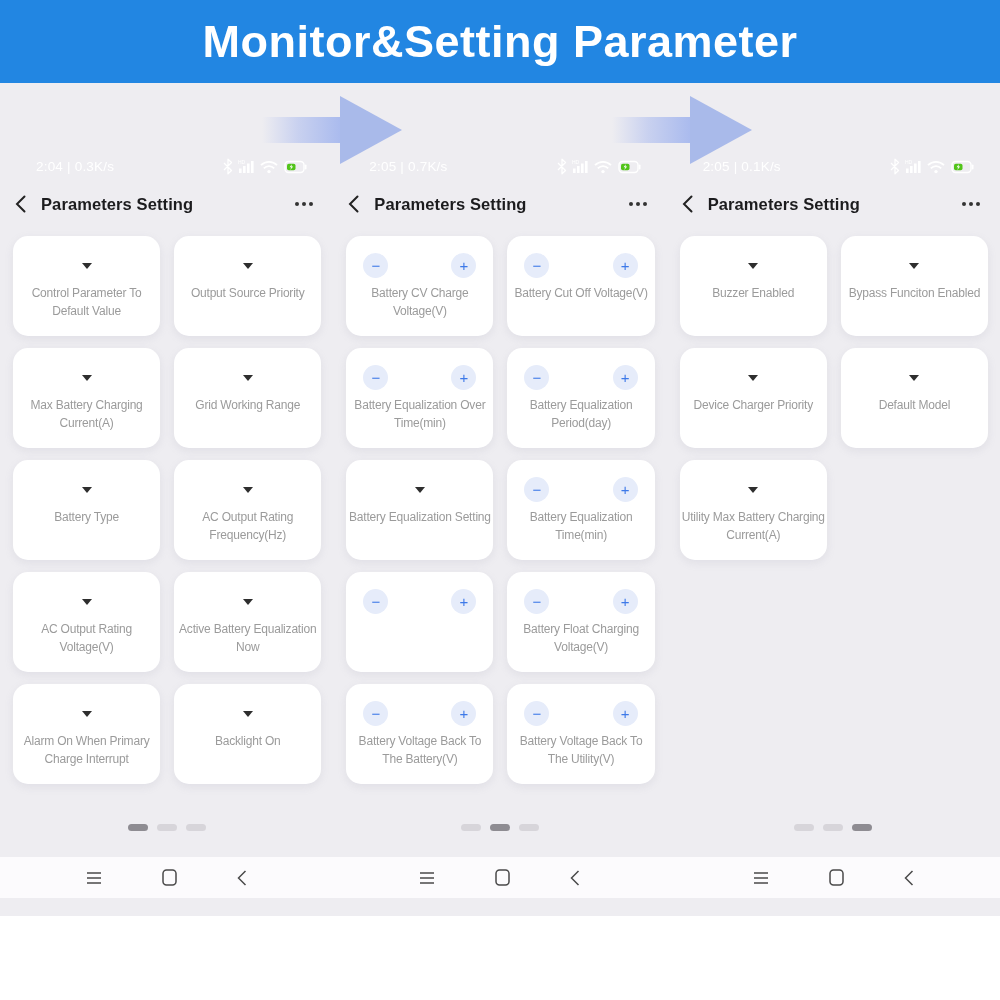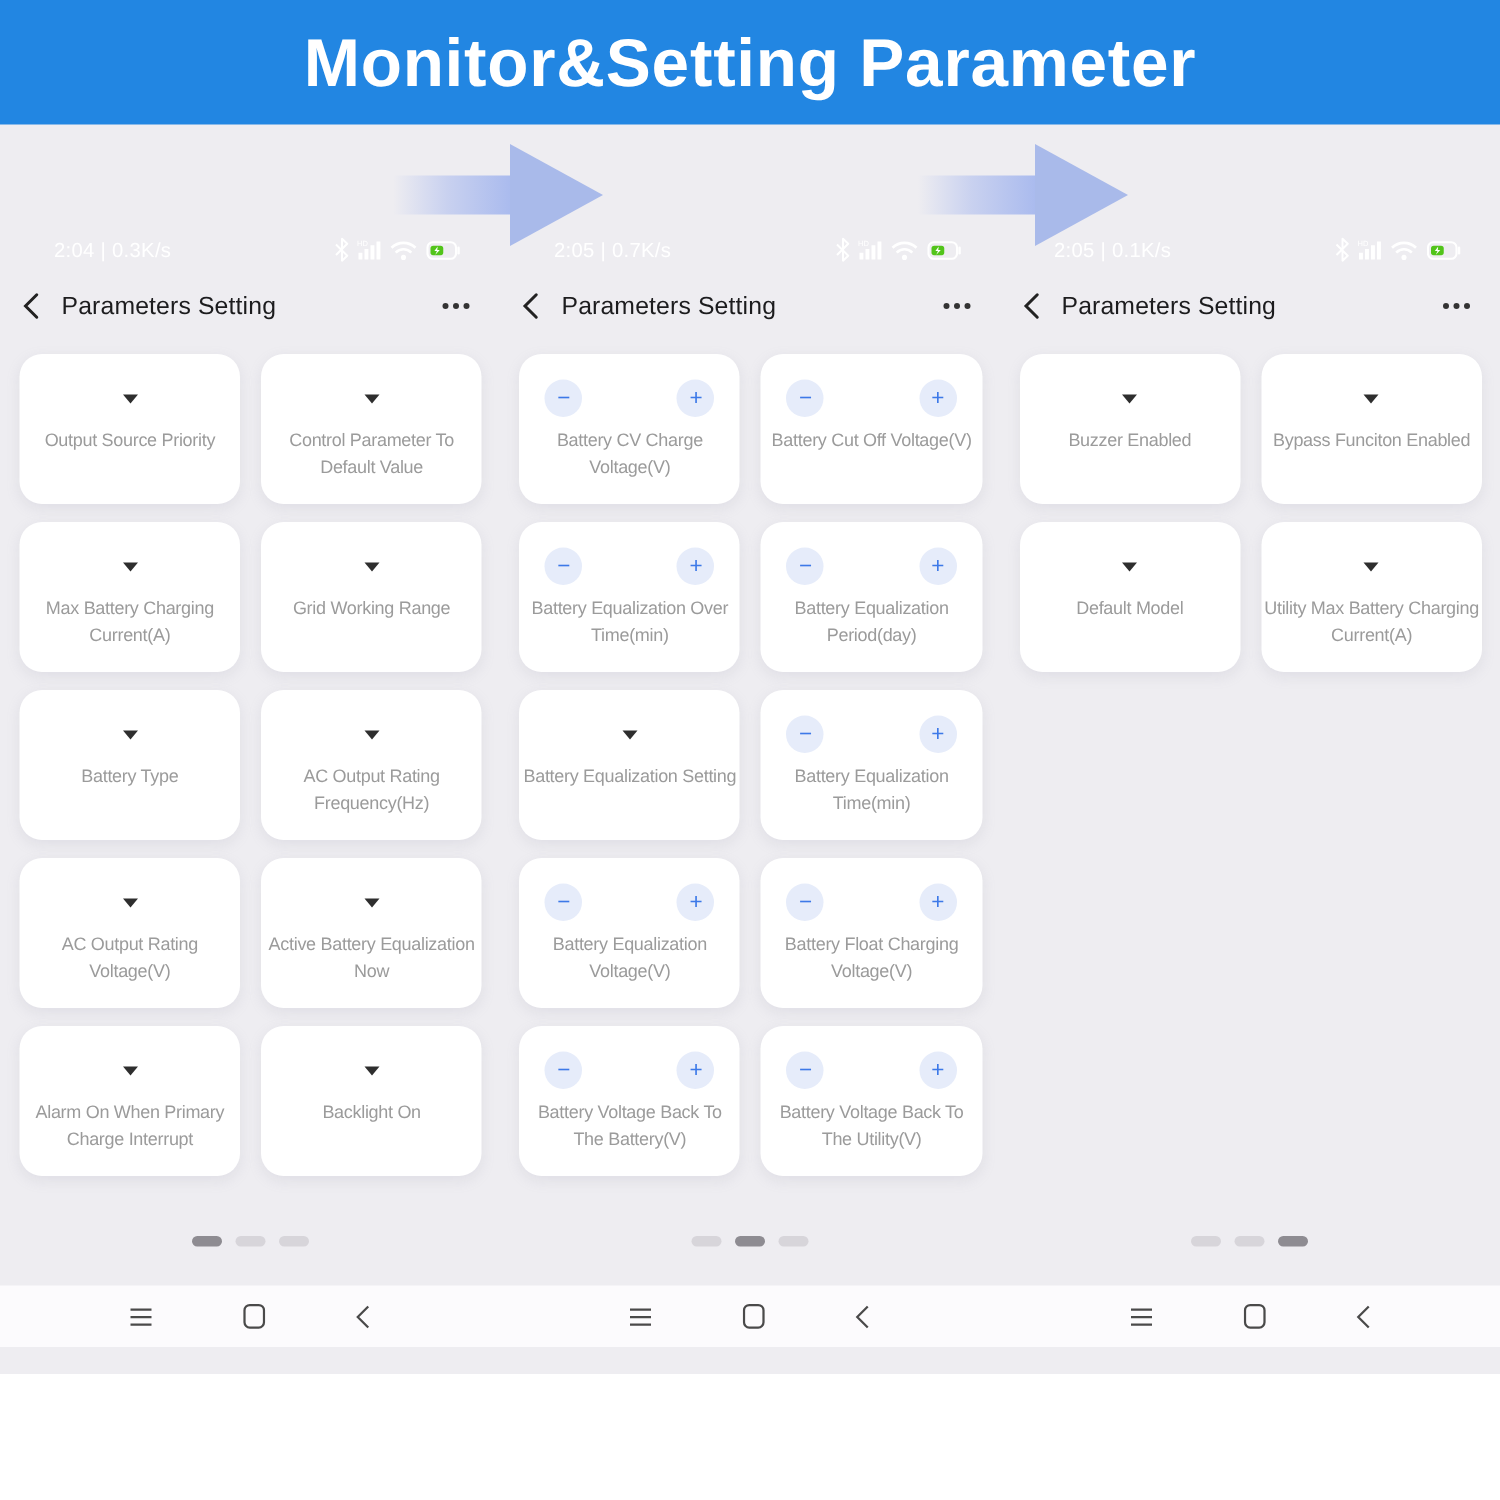--- a/index.html
+++ b/index.html
@@ -24,21 +24,21 @@
   .phones { position:absolute; top:83px; left:0; width:1000px; display:flex; }
   .phone { position:relative; width:333.33px; height:917px; }
 
   .statusbar { margin-top:73px; height:20px; display:flex; justify-content:space-between;
                align-items:center; padding:0 22px 0 36px; }
   .status-time { color:#FFFFFF; font-size:13.5px; letter-spacing:0.2px; }
   .status-icons { display:flex; align-items:center; }
 
   .appheader { margin-top:13px; height:30px; display:flex; align-items:center; padding:0 20px 0 15px; }
   .back-chevron { width:11px; height:18px; }
-  .apptitle { margin-left:15px; font-size:16.5px; color:#1C1C1E; font-weight:400; letter-spacing:0.1px; }
+  .apptitle { margin-left:15px; font-size:16.5px; color:#1C1C1E; font-weight:700; letter-spacing:0.1px; }
   .more-dots { margin-left:auto; display:flex; gap:3px; align-items:center; cursor:pointer; }
   .more-dots i { width:4px; height:4px; border-radius:50%; background:#333; }
 
   .grid { margin-top:17px; padding:0 12px 0 13px; display:grid;
           grid-template-columns:1fr 1fr; column-gap:14px; row-gap:12px; }
   .card { background:#FFFFFF; border-radius:15px; height:100px;
           box-shadow:0 3px 9px rgba(145,145,165,0.14);
           display:flex; flex-direction:column; align-items:center; padding:0 2px; }
   .controlrow { height:25px; margin-top:17px; width:100%; display:flex; align-items:center; justify-content:center; }
   .controlrow.stepper { justify-content:space-between; padding:0 15px; }
@@ -116,27 +116,27 @@
             <i></i>
             <i></i>
             <i></i>
           </span>
       </div>
       <div class="grid">
           <div class="card">
             <div class="controlrow">
               <span class="caret"></span>
             </div>
+            <div class="card-label">Control Parameter To Default Value</div>
+          </div>
+          <div class="card">
+            <div class="controlrow">
+              <span class="caret"></span>
+            </div>
             <div class="card-label">Output Source Priority</div>
-          </div>
-          <div class="card">
-            <div class="controlrow">
-              <span class="caret"></span>
-            </div>
-            <div class="card-label">Control Parameter To Default Value</div>
           </div>
           <div class="card">
             <div class="controlrow">
               <span class="caret"></span>
             </div>
             <div class="card-label">Max Battery Charging Current(A)</div>
           </div>
           <div class="card">
             <div class="controlrow">
               <span class="caret"></span>
@@ -267,21 +267,20 @@
               <span class="step">−</span>
               <span class="step">+</span>
             </div>
             <div class="card-label">Battery Equalization Time(min)</div>
           </div>
           <div class="card">
             <div class="controlrow stepper">
               <span class="step">−</span>
               <span class="step">+</span>
             </div>
-            <div class="card-label">Battery Equalization Voltage(V)</div>
           </div>
           <div class="card">
             <div class="controlrow stepper">
               <span class="step">−</span>
               <span class="step">+</span>
             </div>
             <div class="card-label">Battery Float Charging Voltage(V)</div>
           </div>
           <div class="card">
             <div class="controlrow stepper">
@@ -355,20 +354,26 @@
           <div class="card">
             <div class="controlrow">
               <span class="caret"></span>
             </div>
             <div class="card-label">Bypass Funciton Enabled</div>
           </div>
           <div class="card">
             <div class="controlrow">
               <span class="caret"></span>
             </div>
+            <div class="card-label">Device Charger Priority</div>
+          </div>
+          <div class="card">
+            <div class="controlrow">
+              <span class="caret"></span>
+            </div>
             <div class="card-label">Default Model</div>
           </div>
           <div class="card">
             <div class="controlrow">
               <span class="caret"></span>
             </div>
             <div class="card-label">Utility Max Battery Charging Current(A)</div>
           </div>
         </div>
       <div class="dots">

